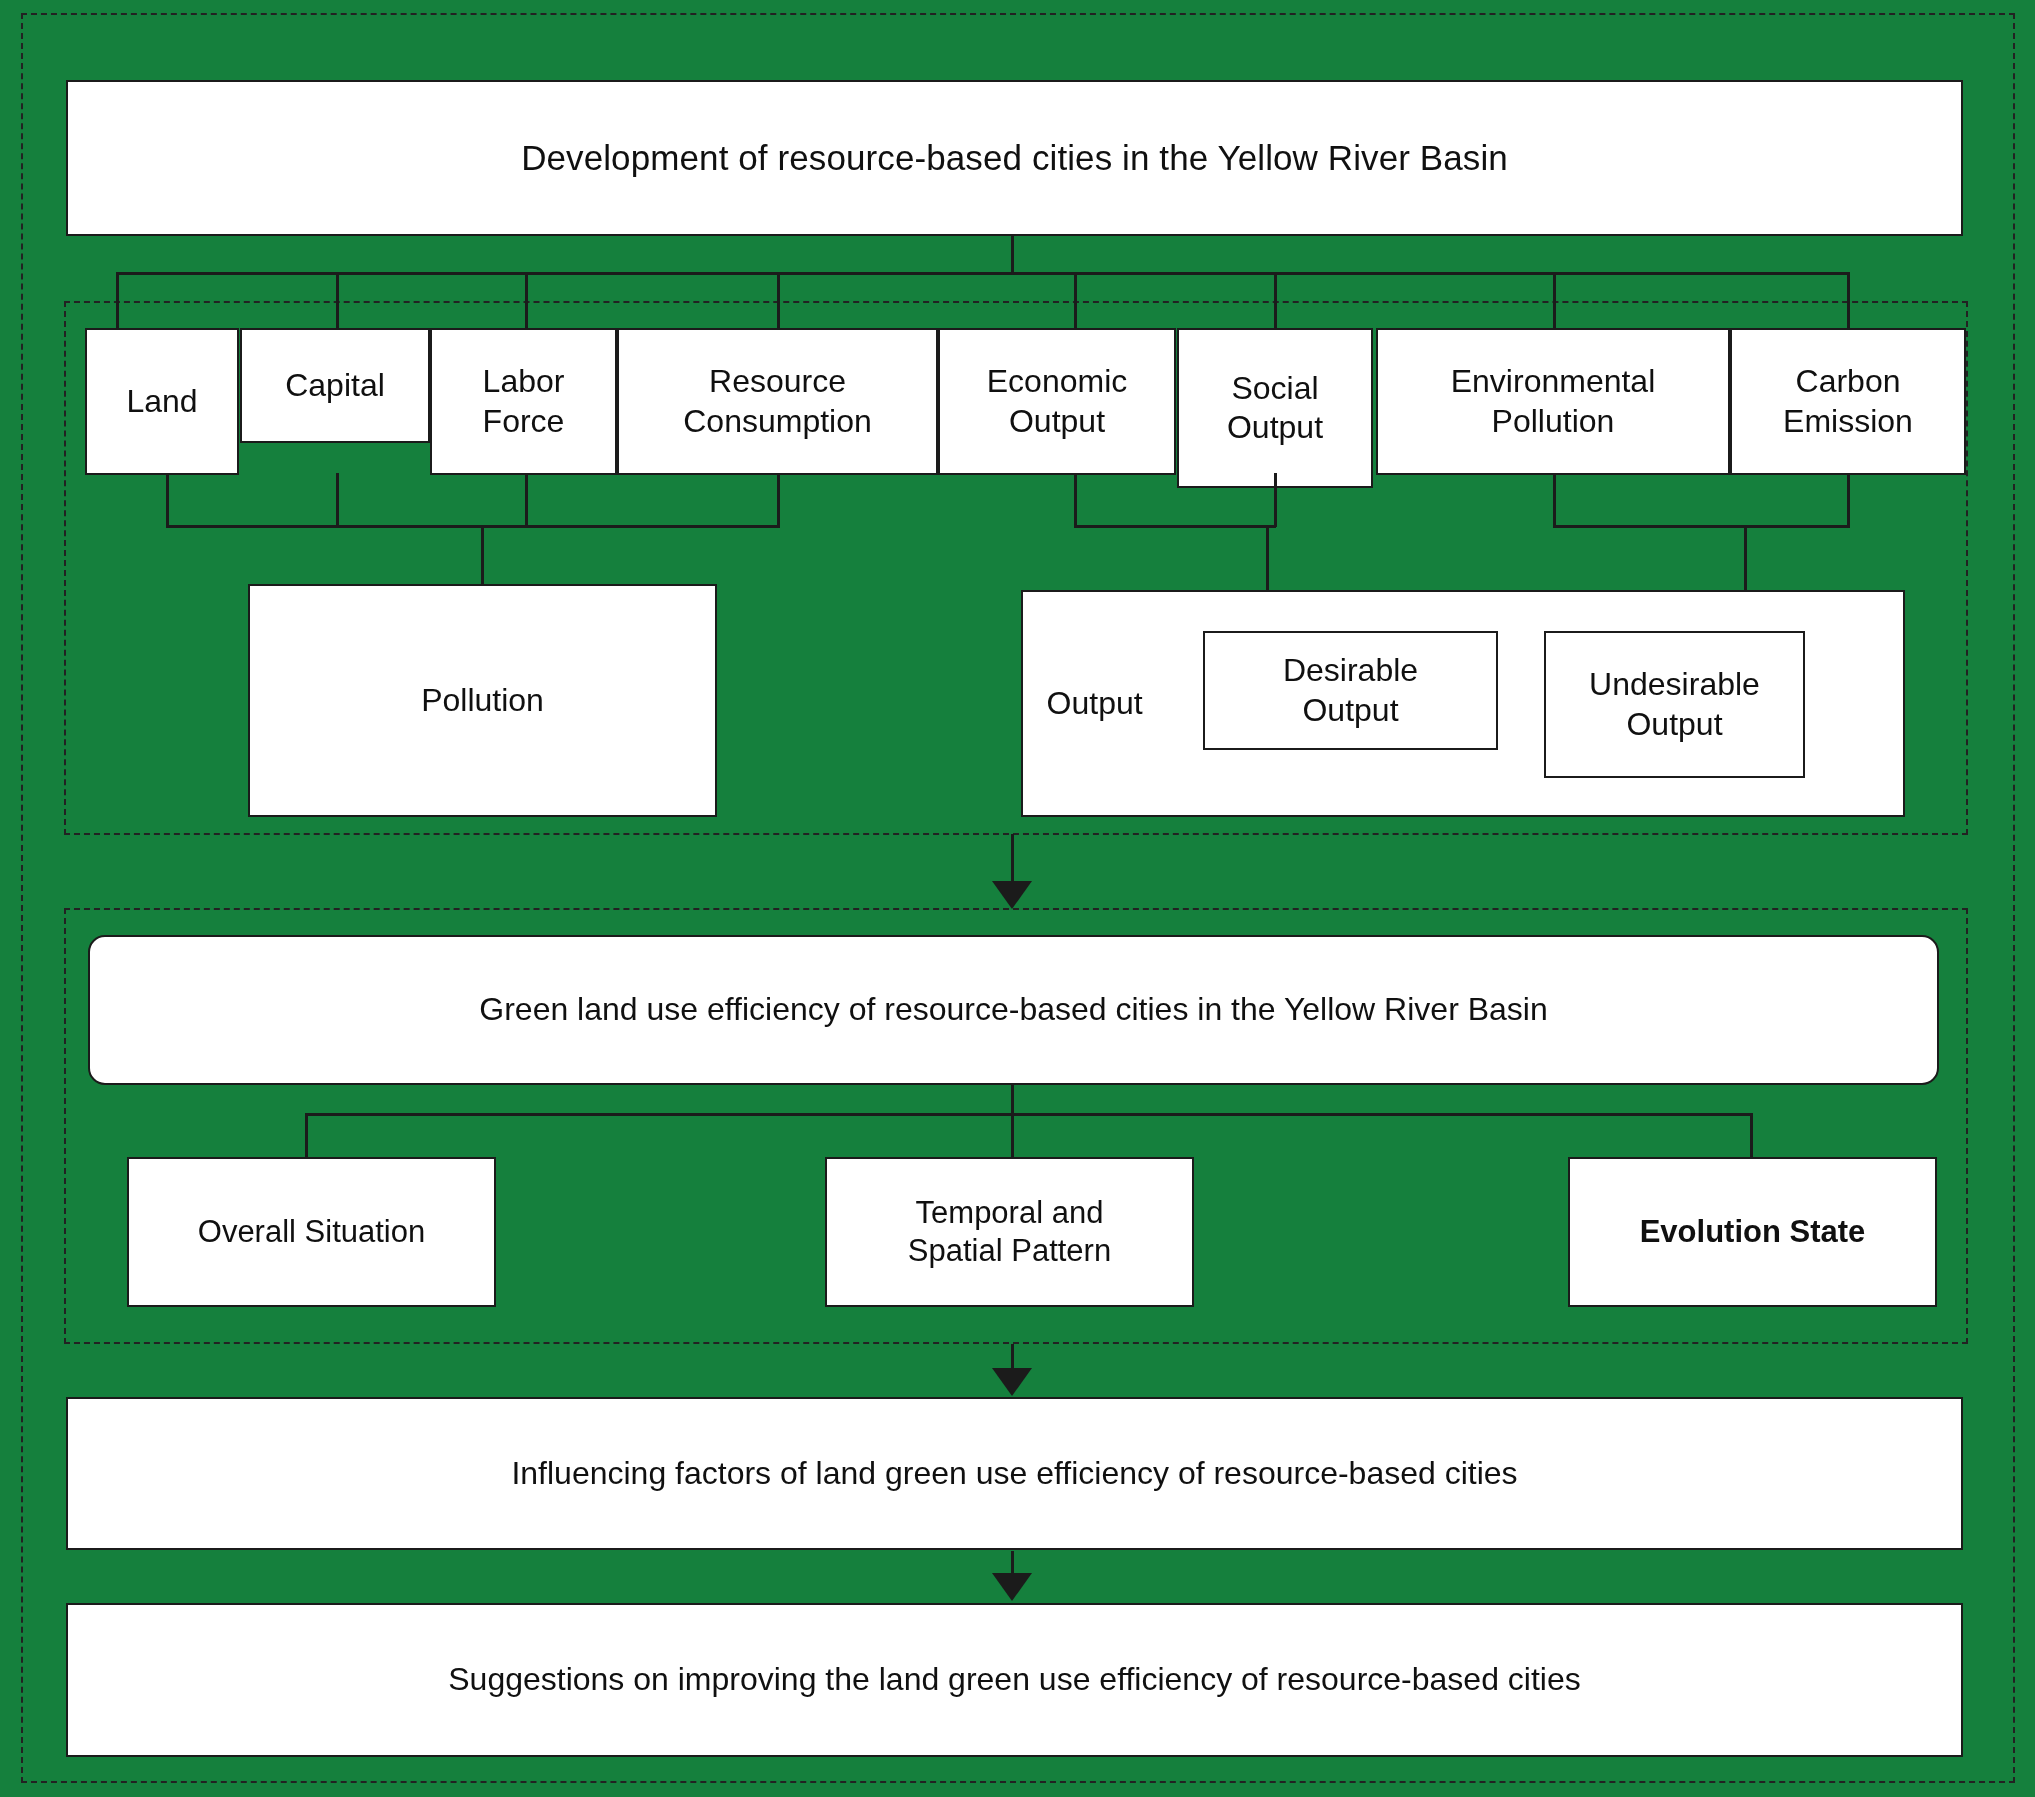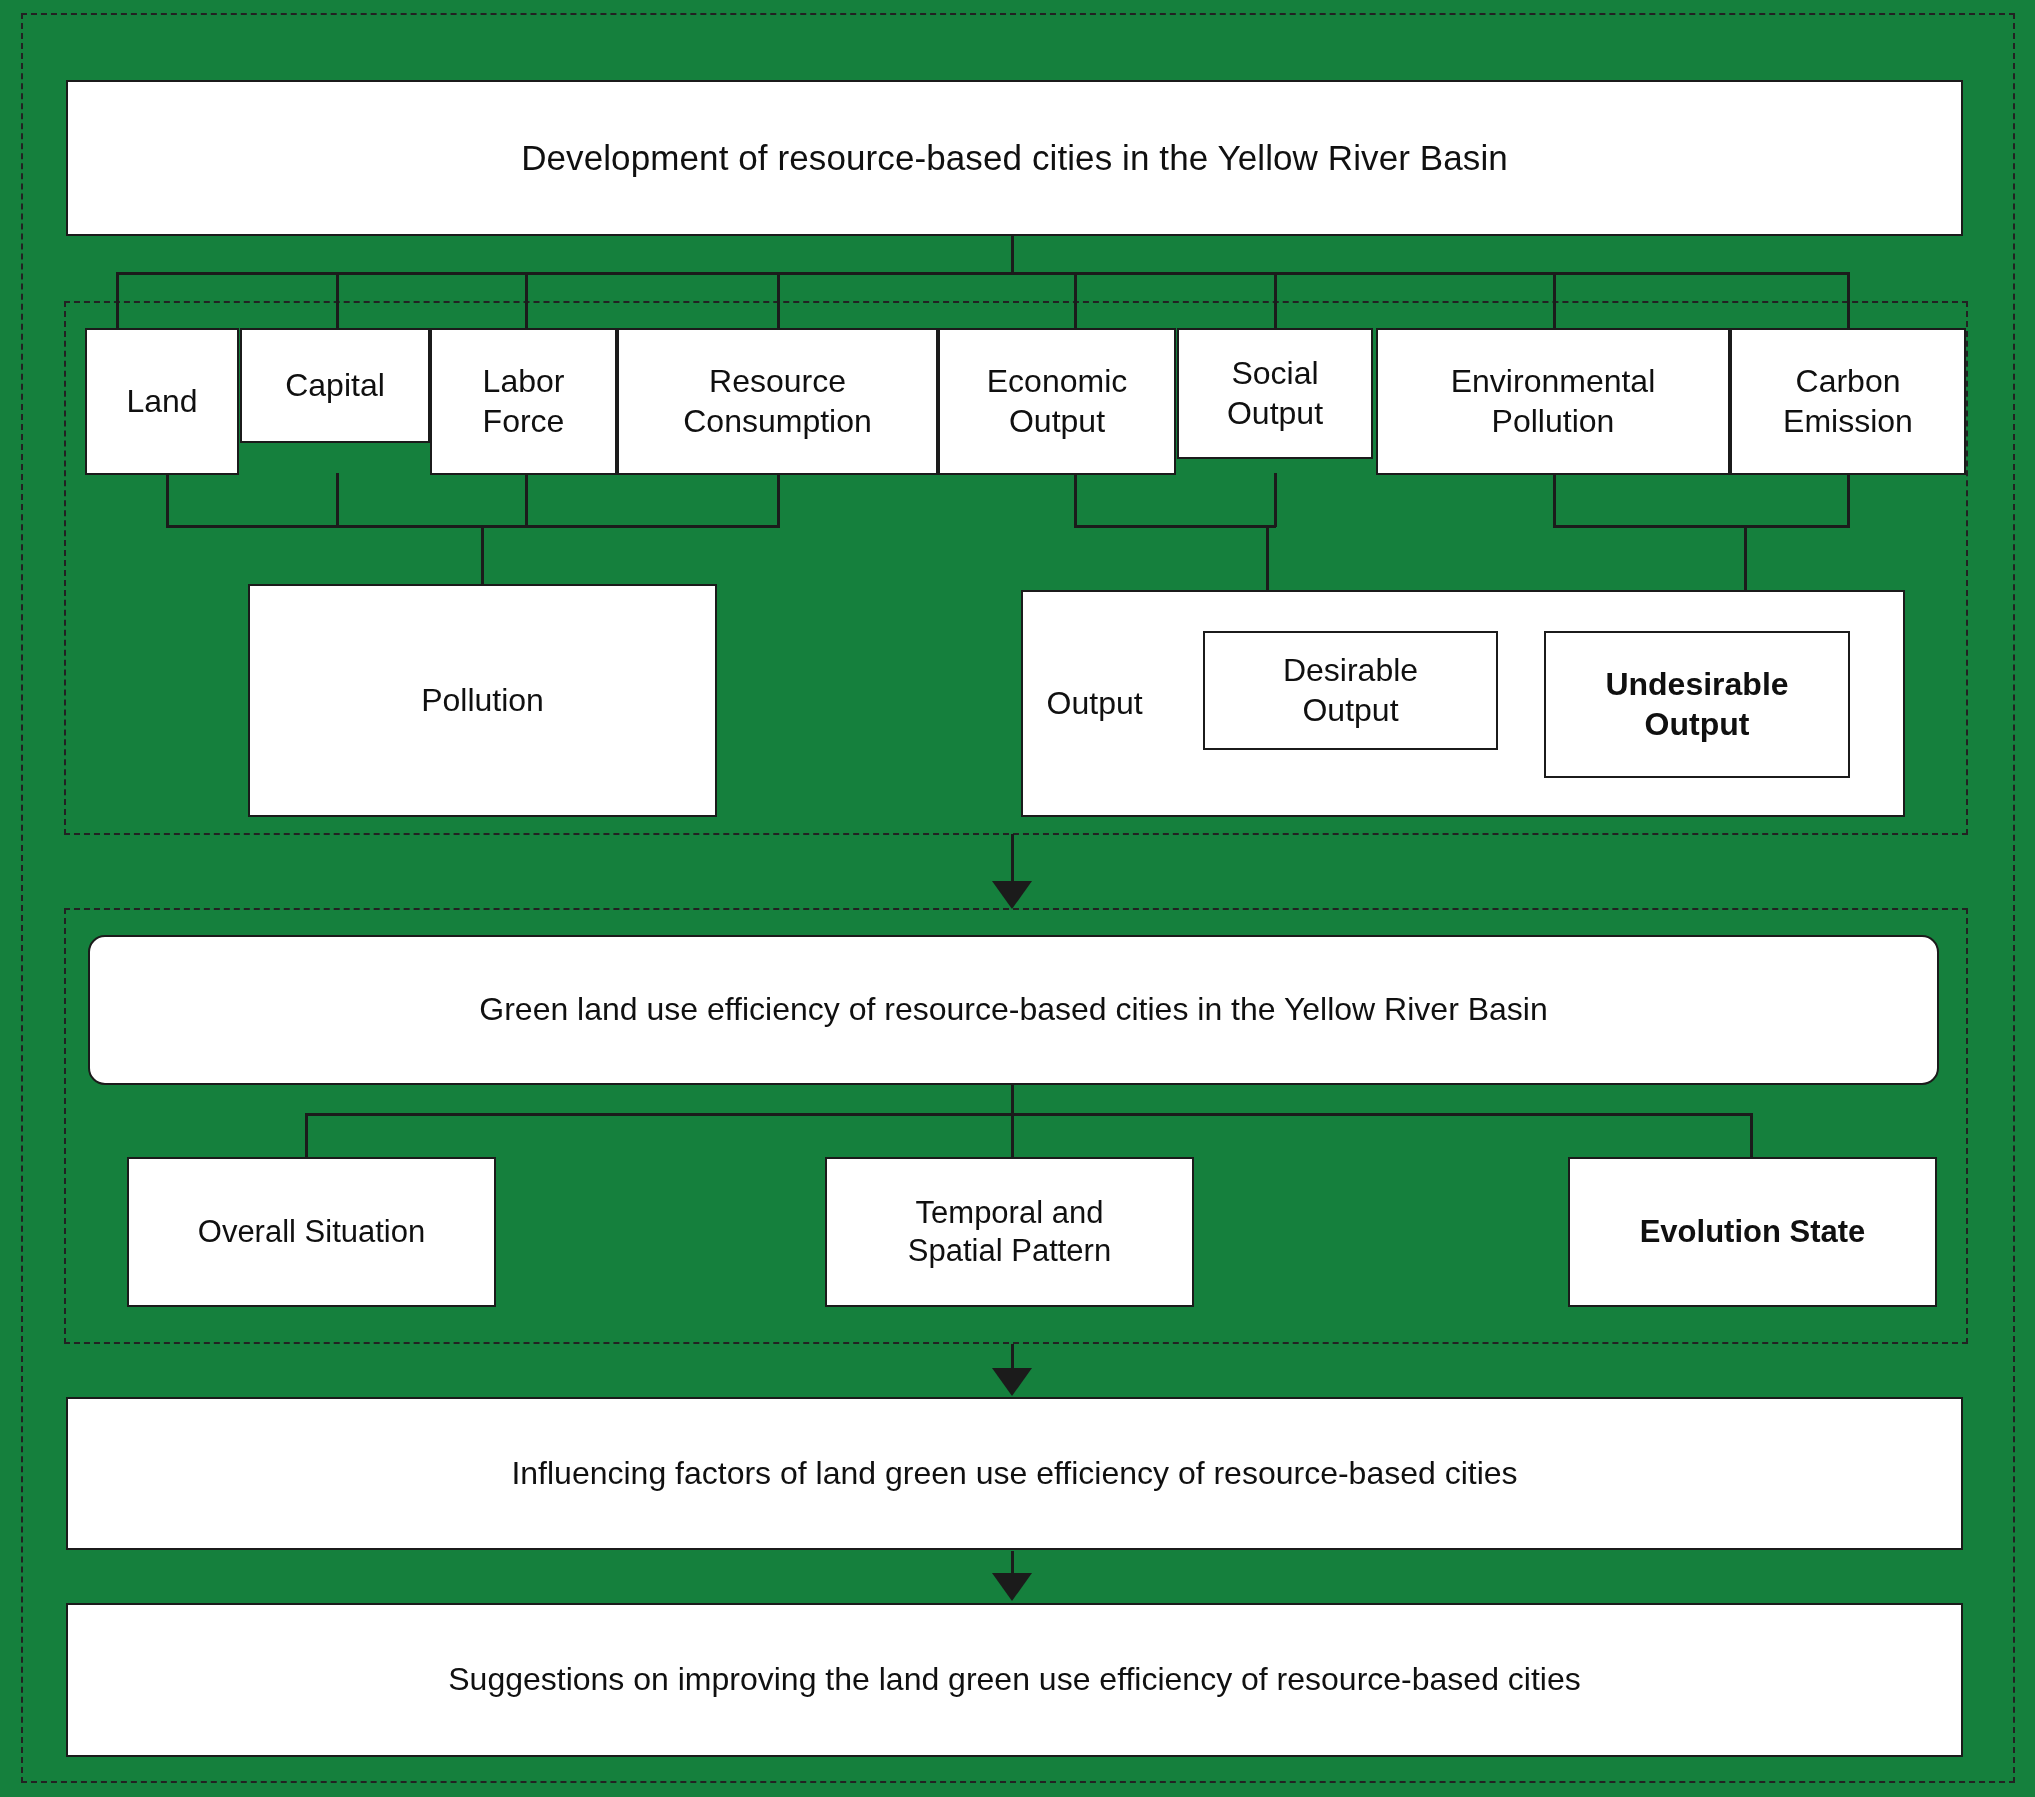--- a/index.html
+++ b/index.html
@@ -94,21 +94,21 @@
 
   <div class="abs node t-node" style="left:430px; top:328px; width:187px; height:147px; white-space:pre-line;">Labor
 Force</div>
 
   <div class="abs node t-node" style="left:617px; top:328px; width:321px; height:147px; white-space:pre-line;">Resource
 Consumption</div>
 
   <div class="abs node t-node" style="left:938px; top:328px; width:238px; height:147px; white-space:pre-line;">Economic
 Output</div>
 
-  <div class="abs node t-node" style="left:1177px; top:328px; width:196px; height:131px; white-space:pre-line;">Social
+  <div class="abs node t-node" style="left:1177px; top:328px; width:196px; height:160px; white-space:pre-line;">Social
 Output</div>
 
   <div class="abs node t-node" style="left:1376px; top:328px; width:354px; height:147px; white-space:pre-line;">Environmental
 Pollution</div>
 
   <div class="abs node t-node" style="left:1730px; top:328px; width:236px; height:147px; white-space:pre-line;">Carbon
 Emission</div>
 
   <div class="abs line vline" style="left:166px; top:473px; width:2.9px; height:54px;"></div>
   <div class="abs line vline" style="left:336px; top:473px; width:2.9px; height:54px;"></div>
@@ -127,21 +127,21 @@
   <div class="abs line vline" style="left:1553px; top:473px; width:2.9px; height:54px;"></div>
   <div class="abs line vline" style="left:1847px; top:473px; width:2.9px; height:54px;"></div>
   <div class="abs line hline" style="left:1553px; top:525px; width:297px; height:2.9px;"></div>
   <div class="abs line vline" style="left:1744px; top:525px; width:2.9px; height:112px;"></div>
 
   <div class="abs node container-node t-node" style="left:1021px; top:590px; width:884px; height:227px;">Output</div>
 
   <div class="abs node t-node" style="left:1203px; top:631px; width:295px; height:119px; white-space:pre-line;">Desirable
 Output</div>
 
-  <div class="abs node t-node" style="left:1544px; top:631px; width:306px; height:147px; white-space:pre-line;font-weight:bold;">Undesirable
+  <div class="abs node t-node" style="left:1544px; top:631px; width:261px; height:147px; white-space:pre-line;">Undesirable
 Output</div>
 
   <div class="abs line vline" style="left:1011px; top:834px; width:2.9px; height:53px;"></div>
   <div class="abs arrow-head" style="left:992px; top:881px;"></div>
 
   <div class="abs group-frame" style="left:64px; top:908px; width:1904px; height:436px;"></div>
 
   <div class="abs node t-section" style="left:88px; top:935px; width:1851px; height:150px;border-radius:17px;">Green land use efficiency of resource-based cities in the Yellow River Basin</div>
 
   <div class="abs line vline" style="left:1011px; top:1085px; width:2.9px; height:31px;"></div>

